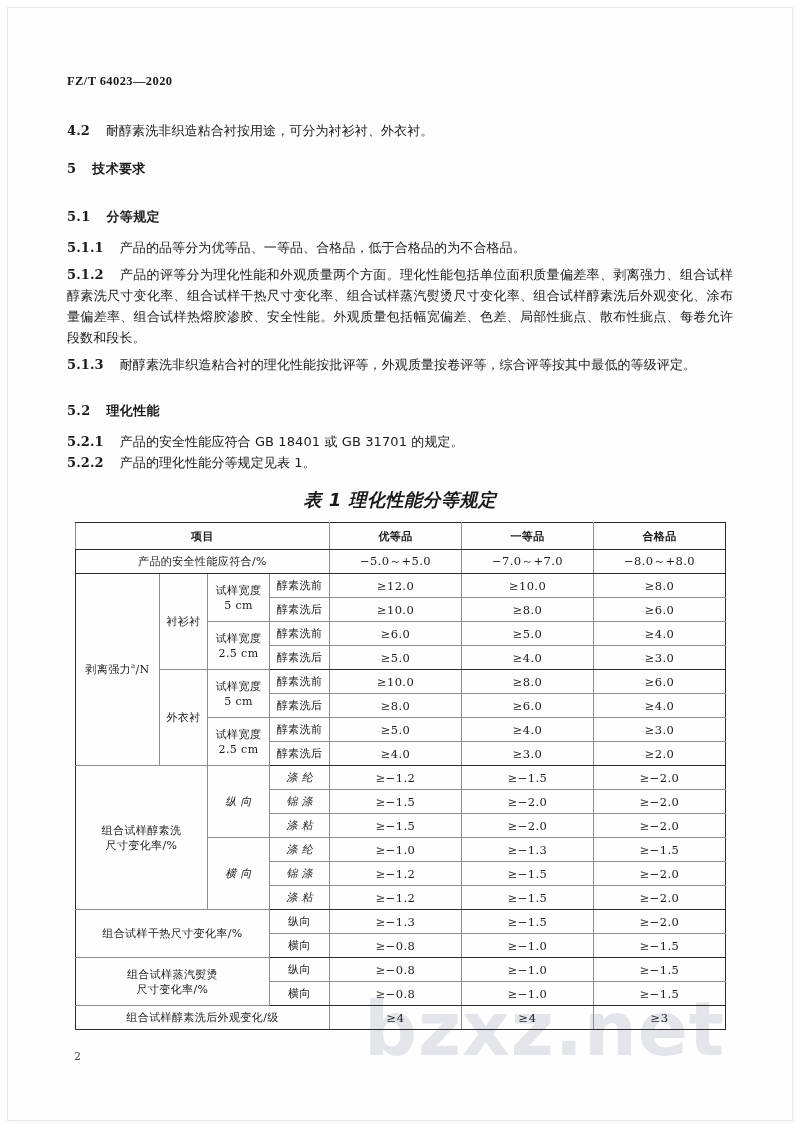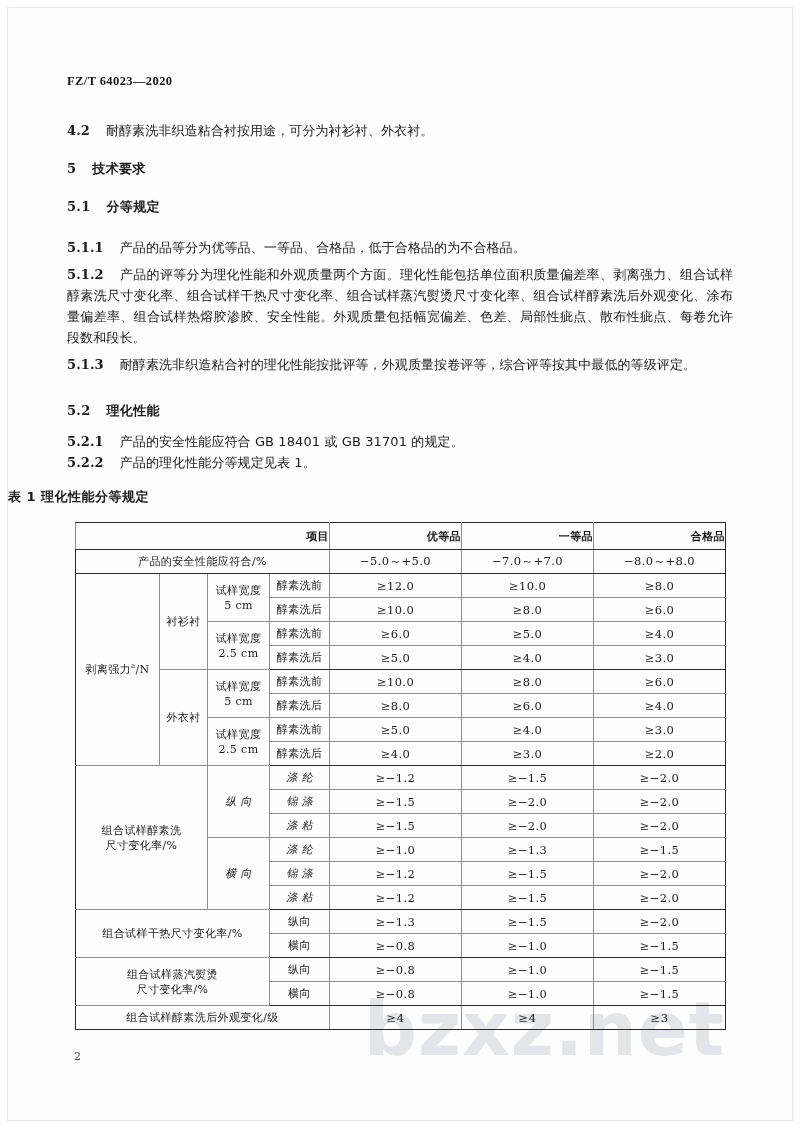--- a/index.html
+++ b/index.html
@@ -83,23 +83,25 @@
     font-family: "DejaVu Serif", "Liberation Serif", serif;
   }
   .indent-gap { display: inline-block; width: 16px; }
 
   
   #table-caption {
     position: absolute;
     left: 0;
     top: 480px;
     width: 784px;
-    font-size: 13px;
+    text-align: center;
+    font-size: 18px;
     font-weight: bold;
     letter-spacing: 0.5px;
+    font-style: italic;
   }
 
   
   #spec-table {
     position: absolute;
     left: 67px;
     top: 514px;
     width: 650px;
     border-collapse: collapse;
     table-layout: fixed;
@@ -116,21 +118,21 @@
   }
   #spec-table .outer-top td, #spec-table .outer-top th { border-top: 1.4px solid #2a2a2a; }
   #spec-table td.lft { border-left: 1.4px solid #2a2a2a; }
   #spec-table td.rgt, #spec-table th.rgt { border-right: 1.4px solid #2a2a2a; }
   #spec-table tr.thick-bottom td { border-bottom: 1.1px solid #2a2a2a; }
   #spec-table tr.last-row td { border-bottom: 1.4px solid #2a2a2a; }
   #spec-table th {
     font-weight: bold;
     height: 26px;
   }
-  #spec-table .hdr-row th { border-bottom: 1.1px solid #2a2a2a; text-align: right; }
+  #spec-table .hdr-row th { border-bottom: 1.1px solid #2a2a2a; }
   .numcell {
     font-family: "DejaVu Serif", "Liberation Serif", serif;
     font-size: 11.5px;
     letter-spacing: 0.3px;
   }
   .lbl-b { font-weight: bold; }
   .w-spread { letter-spacing: 3px; font-style: italic; }
   .sup {
     font-size: 7px;
     vertical-align: super;
@@ -161,21 +163,21 @@
     <div class="std-code">FZ/T 64023—2020</div>
 
     <div class="para" style="left:59px; top:112px; width:666px;">
       <span class="num">4.2</span><span class="indent-gap"></span><span>耐醇素洗非织造粘合衬按用途，可分为衬衫衬、外衣衬。</span>
     </div>
 
     <div class="heading" style="left:59px; top:152px;">
       <span class="num">5</span><span class="indent-gap"></span><span>技术要求</span>
     </div>
 
-    <div class="heading" style="left:59px; top:190px;">
+    <div class="heading" style="left:59px; top:200px;">
       <span class="num">5.1</span><span class="indent-gap"></span><span>分等规定</span>
     </div>
 
     <div class="para" style="left:59px; top:229px; width:666px;">
       <span class="num">5.1.1</span><span class="indent-gap"></span><span>产品的品等分为优等品、一等品、合格品，低于合格品的为不合格品。</span>
     </div>
 
     <div class="para" style="left:59px; top:256px; width:666px;">
       <span class="num">5.1.2</span><span class="indent-gap"></span><span>产品的评等分为理化性能和外观质量两个方面。理化性能包括单位面积质量偏差率、剥离强力、组合试样醇素洗尺寸变化率、组合试样干热尺寸变化率、组合试样蒸汽熨烫尺寸变化率、组合试样醇素洗后外观变化、涂布量偏差率、组合试样热熔胶渗胶、安全性能。外观质量包括幅宽偏差、色差、局部性疵点、散布性疵点、每卷允许段数和段长。</span>
     </div>

